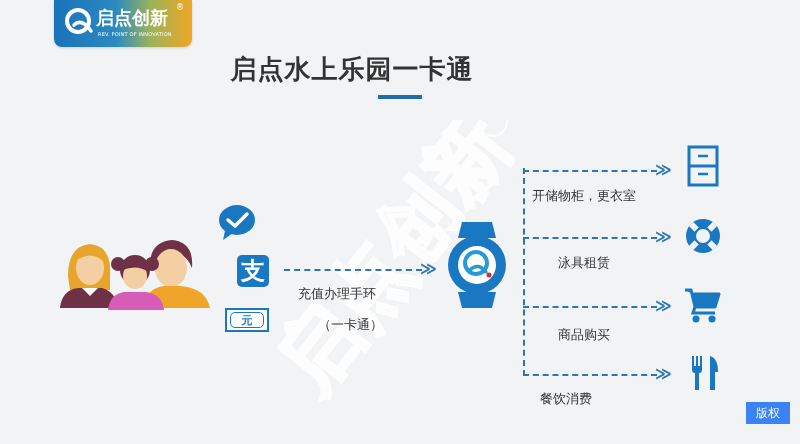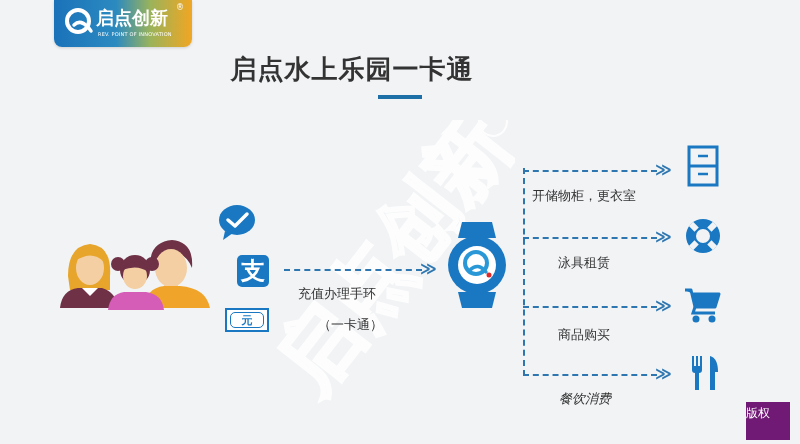--- a/index.html
+++ b/index.html
@@ -40,22 +40,22 @@
   .label {
     position: absolute; font-size: 13px; color: #333; white-space: nowrap; margin-top: 40px;
   }
   .dash-h { position: absolute; height: 0; border-top: 2px dashed #2e76b0; }
   .dash-v { position: absolute; width: 0; border-left: 2px dashed #2e76b0; }
   .chev { position: absolute; color: #2e76b0; font-size: 16px; line-height: 16px; font-weight: bold; }
 
   .right-icon { position: absolute; }
 
   .copyright {
-    position: absolute; left: 746px; top: 402px; width: 44px; height: 38px;
-    background: #701a75; color: #fff; font-size: 12px; line-height: 22px;
+    position: absolute; left: 746px; top: 402px; width: 44px; height: 22px;
+    background: #3b82f6; color: #fff; font-size: 12px; text-align: center; line-height: 22px;
   }
 </style>
 </head>
 <body>
 
 <div class="logo">
   <svg class="logo-q" viewBox="0 0 30 30">
     <circle cx="14" cy="14" r="11" fill="none" stroke="#fff" stroke-width="4"></circle>
     <path d="M10 18 Q16 12 24 20 L27 24" fill="none" stroke="#fff" stroke-width="3.5" stroke-linecap="round"></path>
   </svg>
@@ -133,21 +133,21 @@
 <div class="chev" style="left:655px;top:162px;">≫</div>
 
 <div class="label" style="left:558px;top:214px;">泳具租赁</div>
 <div class="dash-h" style="left:523px;top:237px;width:134px;"></div>
 <div class="chev" style="left:655px;top:229px;">≫</div>
 
 <div class="label" style="left:558px;top:286px;">商品购买</div>
 <div class="dash-h" style="left:523px;top:306px;width:134px;"></div>
 <div class="chev" style="left:655px;top:298px;">≫</div>
 
-<div class="label" style="left:559px;top:350px;font-style:italic;">餐饮消费</div>
+<div class="label" style="left:540px;top:350px;">餐饮消费</div>
 <div class="dash-h" style="left:523px;top:374px;width:134px;"></div>
 <div class="chev" style="left:655px;top:366px;">≫</div>
 
 <svg class="right-icon" style="left:687px;top:145px;width:32px;height:42px;" viewBox="0 0 32 42">
   <rect x="2" y="2" width="28" height="38" fill="none" stroke="#1a78c2" stroke-width="3"></rect>
   <line x1="2" y1="21" x2="30" y2="21" stroke="#1a78c2" stroke-width="3"></line>
   <line x1="11" y1="11" x2="21" y2="11" stroke="#1a78c2" stroke-width="2.5"></line>
   <line x1="11" y1="29" x2="21" y2="29" stroke="#1a78c2" stroke-width="2.5"></line>
 </svg>
 

